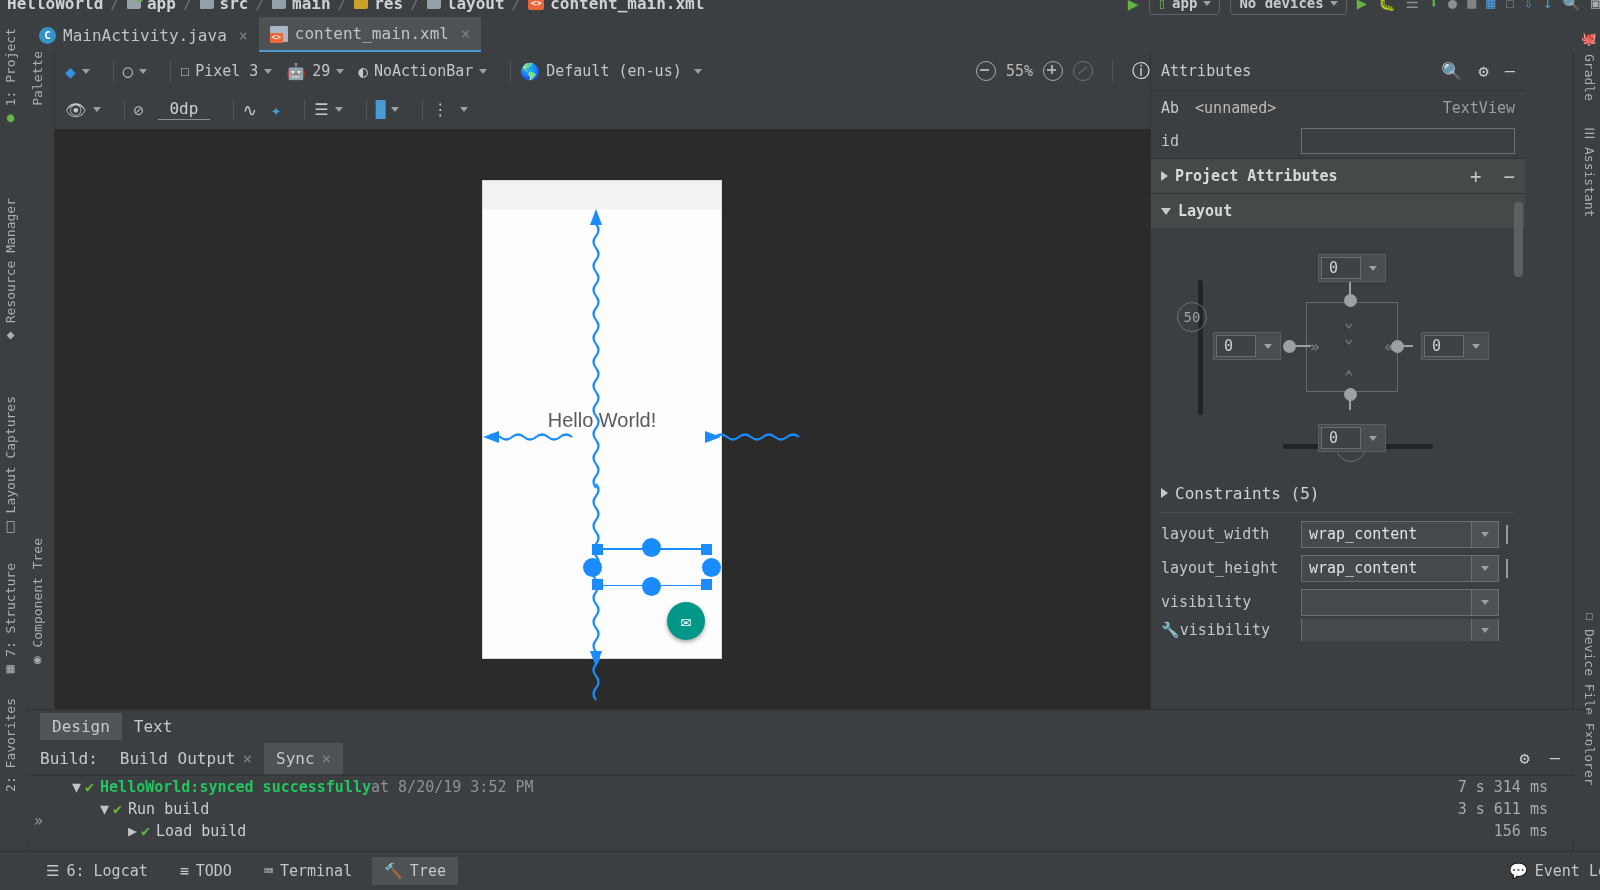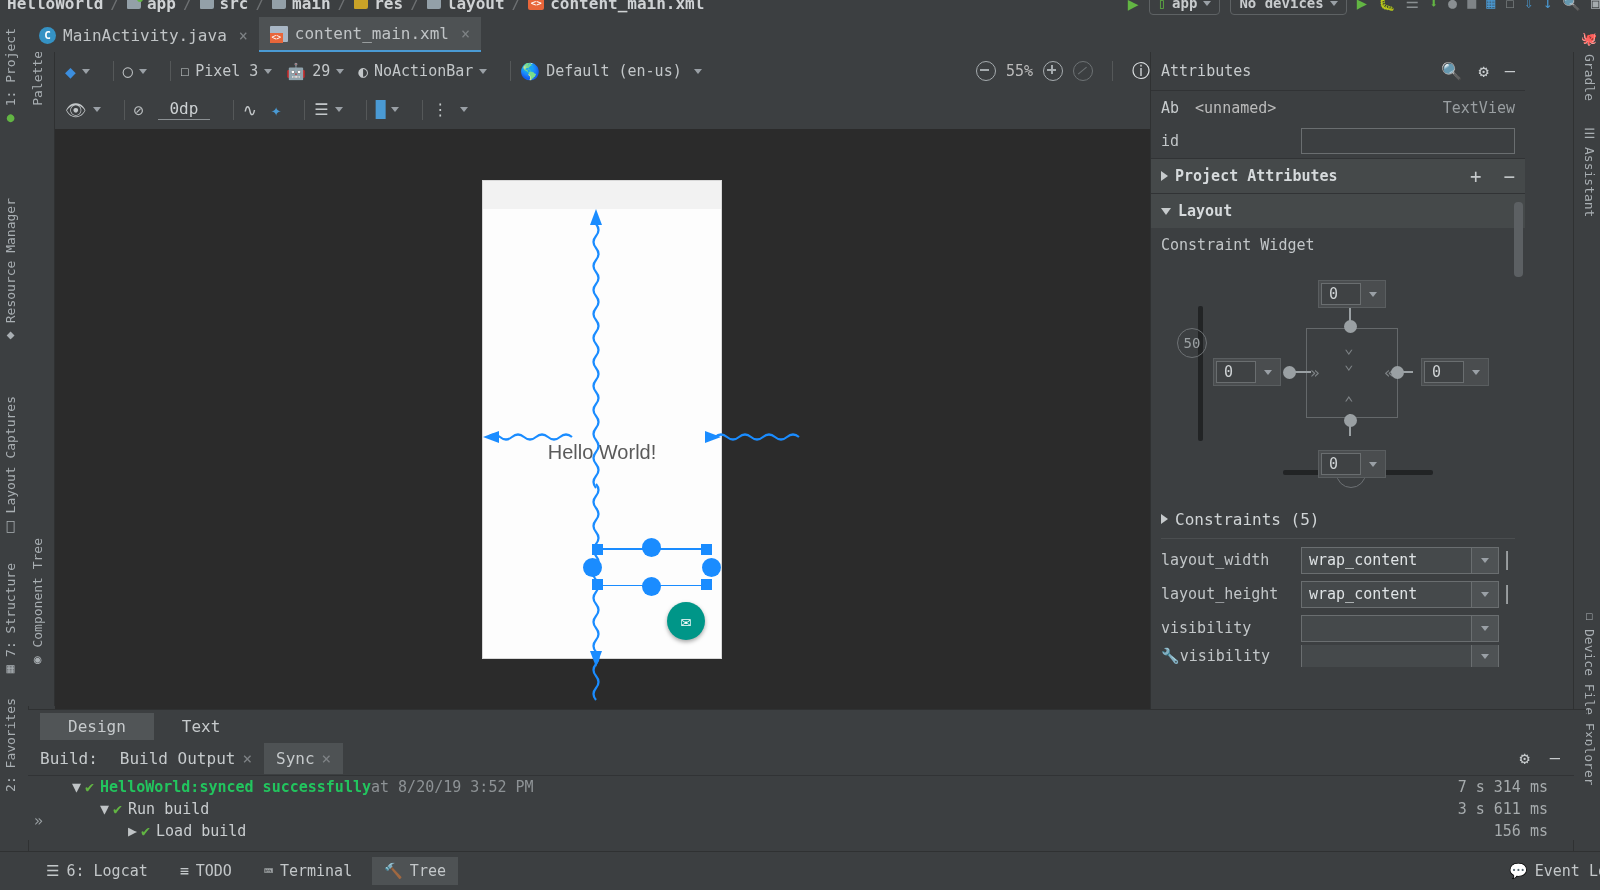--- a/index.html
+++ b/index.html
@@ -112,21 +112,21 @@
   .canvas{
     position:absolute;left:55px;top:129px;width:1095px;height:580px;background:#2b2b2b;
   }
   .device{
     position:absolute;left:428px;top:52px;width:238px;height:477px;background:#fdfdfd;
     box-shadow:0 0 0 1px #d8d8d8;
   }
   .devbar{position:absolute;left:0;top:0;width:100%;height:28px;background:#f2f2f2;}
   .hello{
     position:absolute;left:50%;top:50%;transform:translate(-50%,-50%);
-    font-family:"Liberation Sans",sans-serif;font-size:20px;color:#5a5a5a;white-space:nowrap;margin-top:32px;
+    font-family:"Liberation Sans",sans-serif;font-size:20px;color:#5a5a5a;white-space:nowrap;
   }
   .fab{
     position:absolute;right:16px;bottom:18px;width:38px;height:38px;border-radius:50%;
     background:#009688;display:flex;align-items:center;justify-content:center;color:#fff;font-size:17px;
     box-shadow:0 2px 4px rgba(0,0,0,.35);
   }
   .sel-box{position:absolute;left:537px;top:419px;width:120px;height:38px;}
   .sel-box .edge{position:absolute;background:#1a8cff;}
   .sq{position:absolute;width:11px;height:11px;background:#1a8cff;}
   .cir{position:absolute;width:19px;height:19px;border-radius:50%;background:#1a8cff;}
@@ -189,21 +189,21 @@
     display:flex;align-items:center;justify-content:center;background:#4e5254;}
   .brace{width:16px;text-align:center;color:#aeb2b4;font-size:16px;}
 
   .scroll-v{position:absolute;right:2px;top:150px;width:9px;height:75px;background:#5c6063;border-radius:4px;}
 
   
   .dttabs{
     position:absolute;left:28px;top:709px;width:1546px;height:32px;background:#3c3f41;
     display:flex;align-items:center;padding-left:12px;border-top:1px solid #2f3132;
   }
-  .dtt{padding:4px 28px;font-size:16px;color:#c6cacc;}
+  .dtt{padding:4px 12px;font-size:16px;color:#c6cacc;}
   .dtt.active{background:#515557;}
 
   
   .buildpanel{
     position:absolute;left:28px;top:741px;width:1546px;height:99px;background:#3c3f41;
   }
   .bp-tabs{height:34px;display:flex;align-items:center;padding-left:8px;font-size:16px;color:#c6cacc;}
   .bp-tab{padding:6px 12px;display:flex;align-items:center;gap:7px;}
   .bp-tab.active{background:#4e5254;}
   .bp-tab .x{color:#7e8285;}
@@ -521,21 +521,20 @@
         <span>+</span>
         <span>−</span>
       </span>
     </div>
 
     <div class="sect">
       <span class="tri-dn"></span>
       <span>Layout</span>
     </div>
 
-    <div class="cw-label">Constraint Widget</div>
 
     <div class="cwidget">
       <div class="cw-inner">
 
         <div class="bias-v"></div>
         <div class="bias-vk">50</div>
 
         <div class="bias-h"></div>
         <div class="bias-hk">44</div>
 

